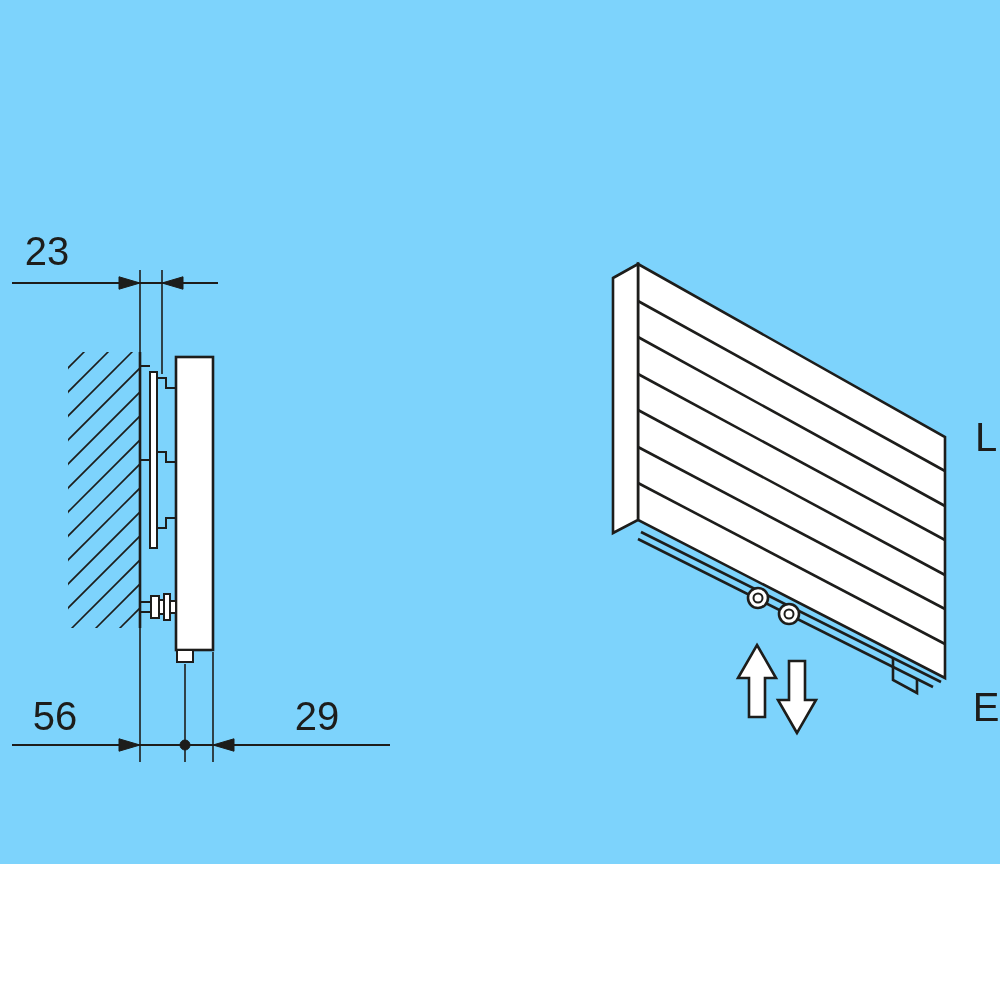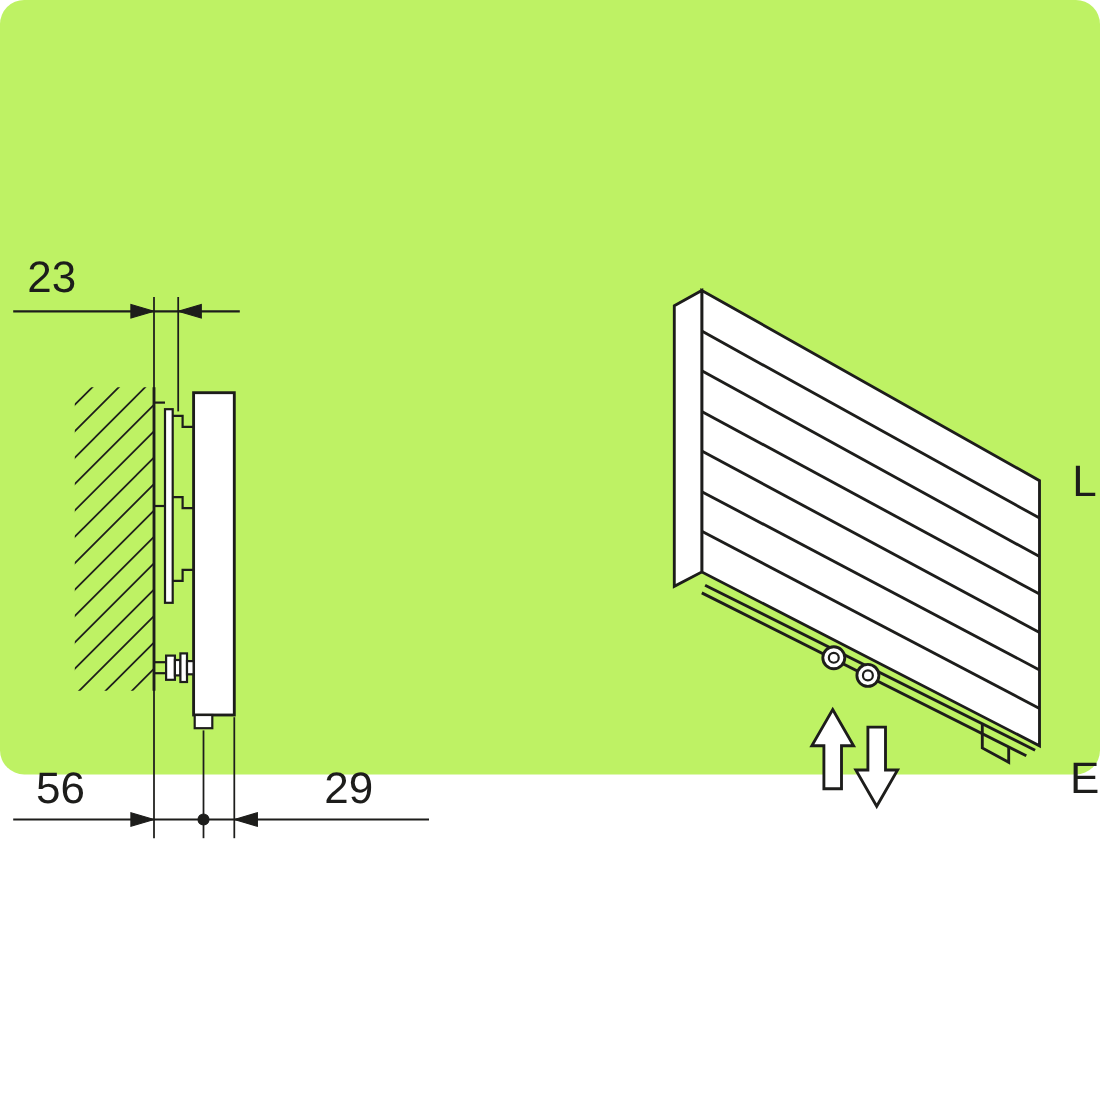--- a/index.html
+++ b/index.html
@@ -7,23 +7,22 @@
     padding: 0;
     width: 1000px;
     height: 1000px;
     background: #ffffff;
     overflow: hidden;
     font-family: "Liberation Sans", sans-serif;
   }
   .canvas {
     position: relative;
     width: 1000px;
-    height: 704px;
-    background: #bef264;
-    border-radius: 22px;
+    height: 864px;
+    background: #7dd3fc;
   }
   svg { display: block; }
   text {
     font-family: "Liberation Sans", sans-serif;
     font-size: 40px;
     stroke: none;
   }
   .w1 { stroke-width: 1.6; fill: none; }
   .w2 { stroke-width: 2.0; fill: none; }
   .w3 { stroke-width: 2.6; fill: none; }

